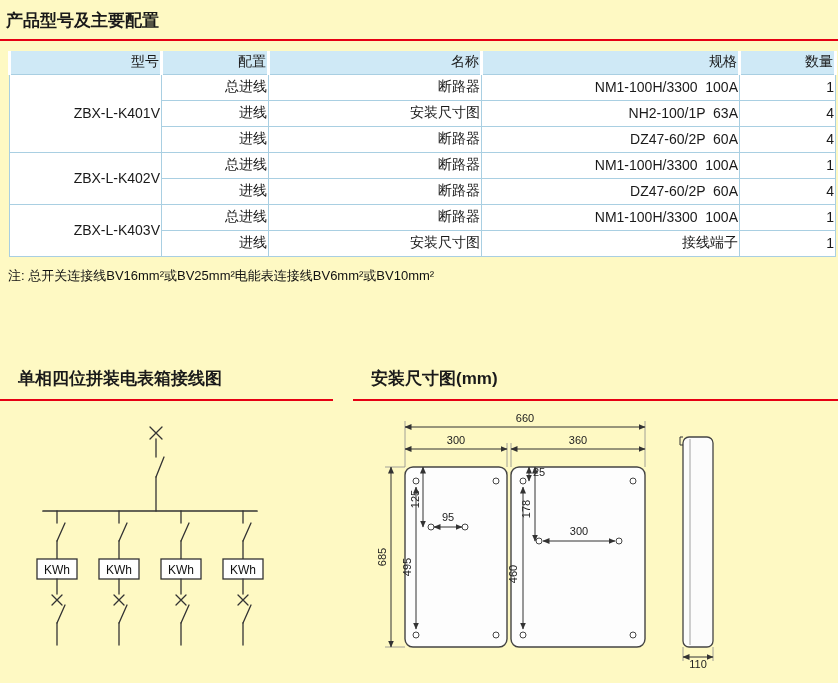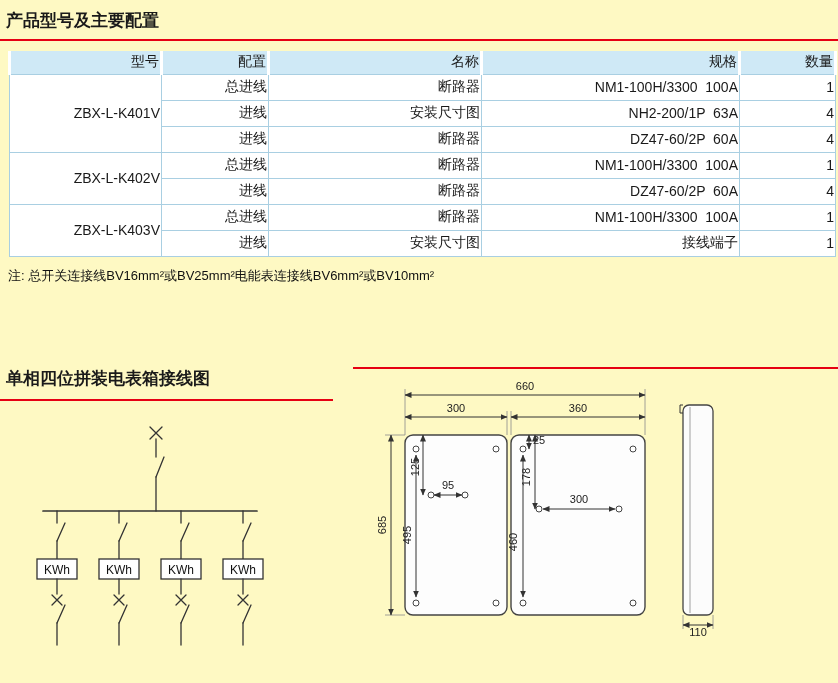--- a/index.html
+++ b/index.html
@@ -41,21 +41,21 @@
   }
   .note{
     margin:10px 0 0 8px;font-size:13px;color:#111;
   }
 
   .sections{display:flex;margin-top:82px;}
   .section-left{width:333px;margin-right:20px;}
   .section-right{flex:1;}
   .section-title{
     font-size:17px;font-weight:bold;margin:0;
-    padding:0 0 9px 6px;
+    padding:0 0 9px 18px;
   }
 
   .wiring-svg{display:block;margin:18px 0 0 5px;}
   .wiring-svg line,.wiring-svg path{stroke:#333;stroke-width:1.3;fill:none;stroke-linecap:round;}
   .wiring-svg rect{stroke:#333;stroke-width:1.3;fill:#fff;}
   .wiring-svg text{font-size:12px;fill:#111;text-anchor:middle;font-family:inherit;}
 
   .dims-svg{display:block;margin:8px 0 0 0;}
   .dims-svg .panel{stroke:#444;stroke-width:1.4;fill:#fdfdfd;}
   .dims-svg .hole{stroke:#444;stroke-width:1;fill:#fff;}
@@ -93,21 +93,21 @@
       <tr>
         <td rowspan="3">ZBX-L-K401V</td>
         <td>总进线</td>
         <td>断路器</td>
         <td>NM1-100H/3300  100A</td>
         <td>1</td>
       </tr>
       <tr>
         <td>进线</td>
         <td>安装尺寸图</td>
-        <td>NH2-200/1P  63A</td>
+        <td>NH2-100/1P  63A</td>
         <td>4</td>
       </tr>
       <tr>
         <td>进线</td>
         <td>断路器</td>
         <td>DZ47-60/2P  60A</td>
         <td>4</td>
       </tr>
       <tr>
         <td rowspan="2">ZBX-L-K402V</td>
@@ -199,20 +199,21 @@
           <text x="238" y="154.5">KWh</text>
           <line x1="238" y1="160" x2="238" y2="175"></line>
           <path d="M233 176 L243 186 M243 176 L233 186"></path>
           <line x1="238" y1="204" x2="246" y2="186"></line>
           <line x1="238" y1="204" x2="238" y2="226"></line>
         </g>
       </svg>
     </div>
 
     <div class="section-right">
+      <h2 class="section-title">安装尺寸图(mm)</h2>
       <div class="red-rule"></div>
 
       <svg class="dims-svg" width="484" height="262" viewBox="0 0 484 262">
         <defs>
           <marker id="arr" markerWidth="7" markerHeight="6" refX="6.5" refY="3" orient="auto-start-reverse">
             <path d="M0,0 L7,3 L0,6 Z" fill="#333"></path>
           </marker>
         </defs>
 
         <line class="ext" x1="52" y1="12" x2="52" y2="58"></line>

